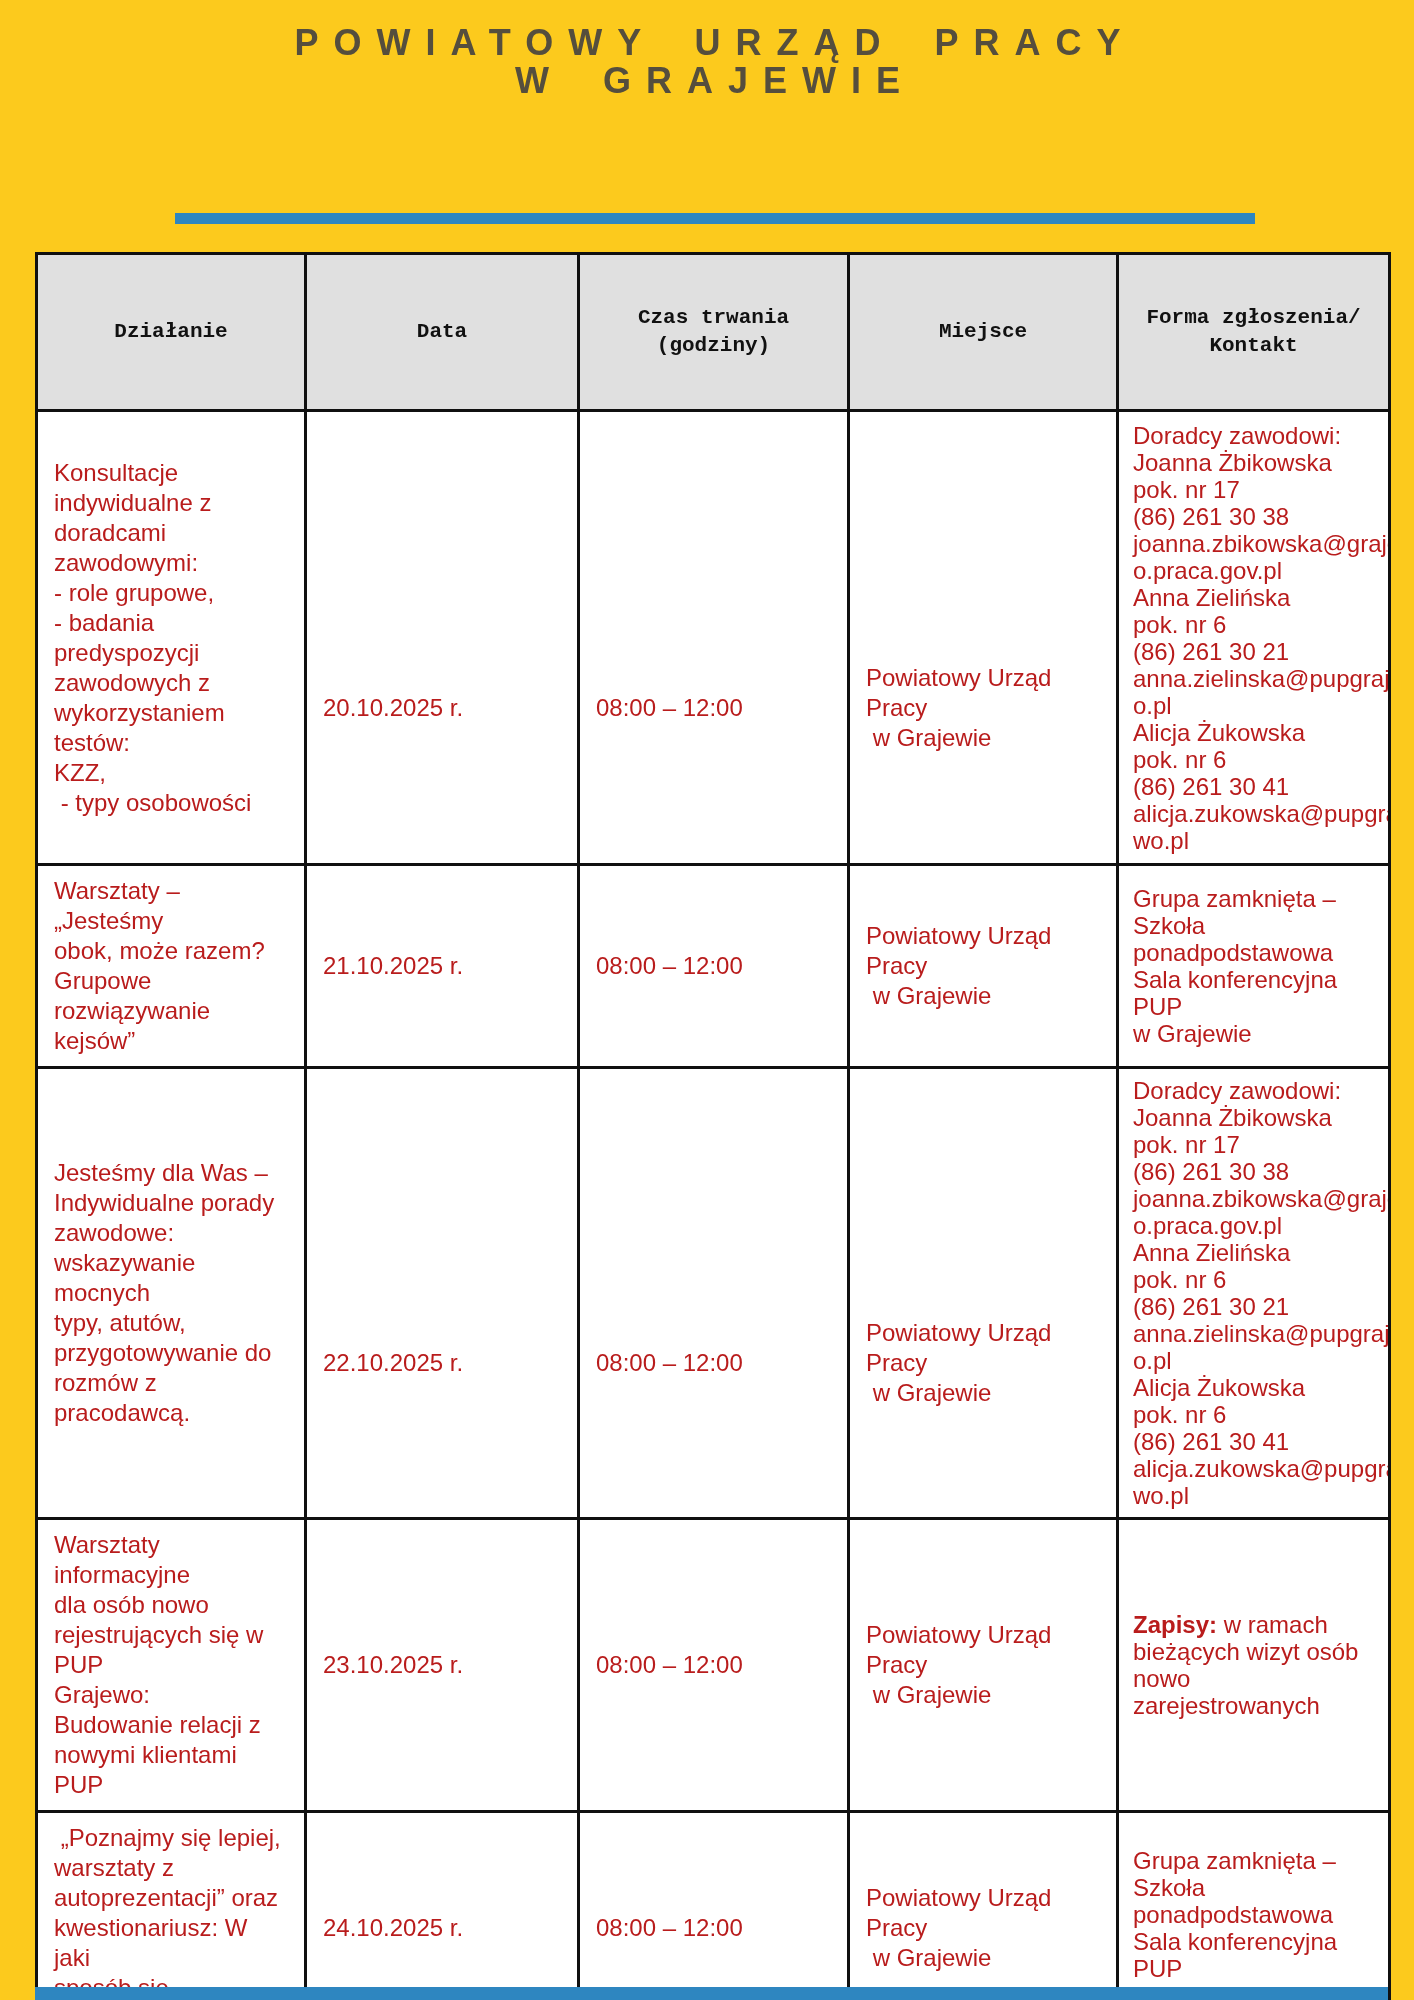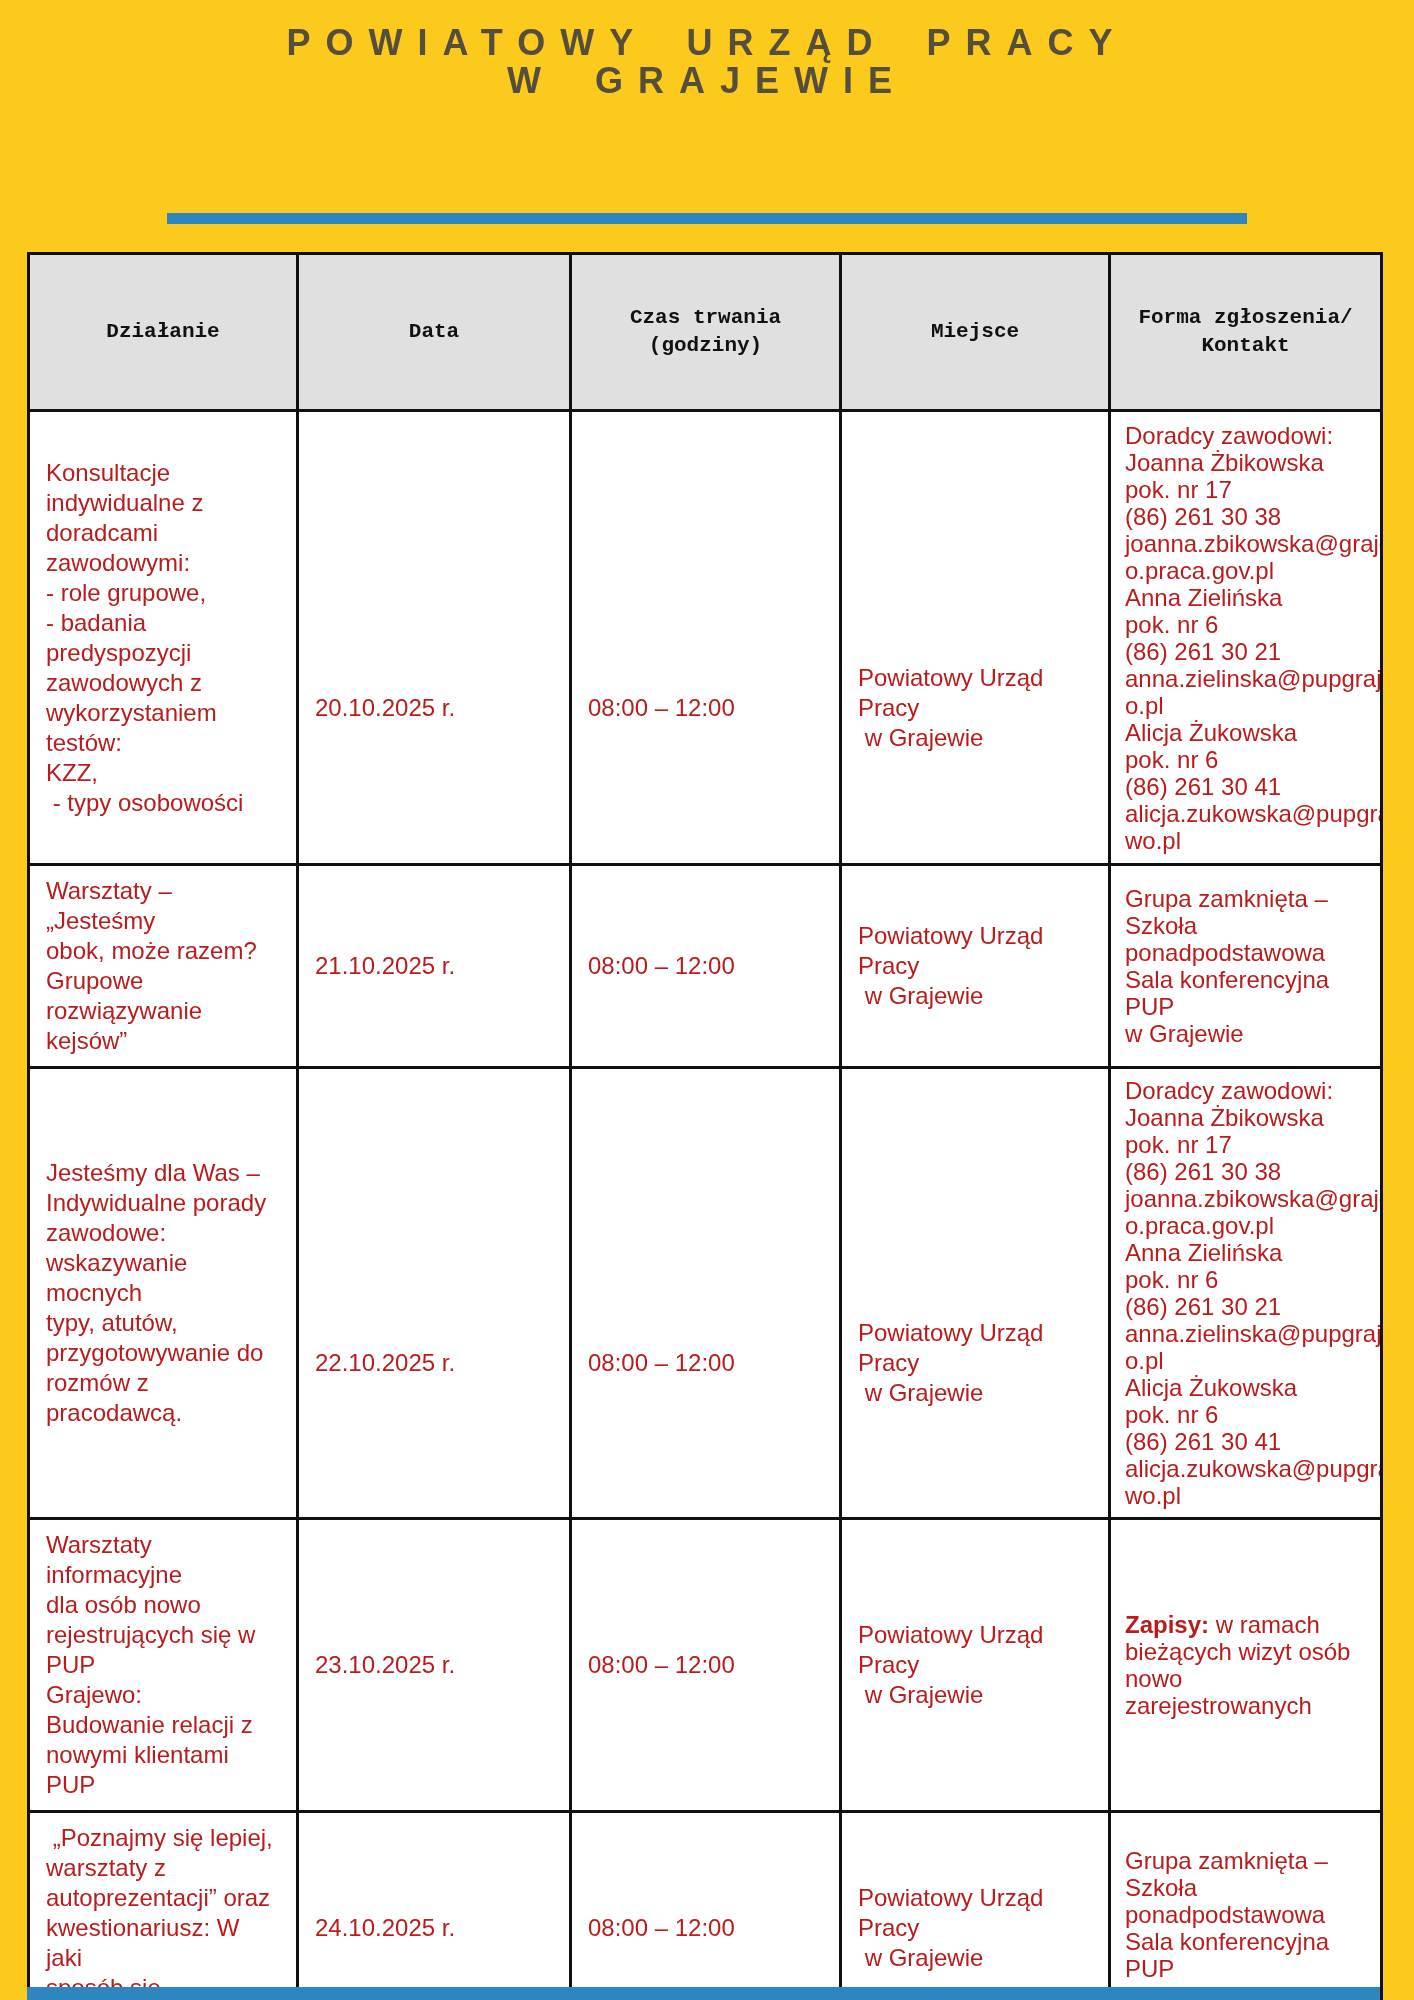--- a/index.html
+++ b/index.html
@@ -2,21 +2,21 @@
 <html><head>
 <meta charset="utf-8">
 <style>
   html,body{margin:0;padding:0;}
   body{
     width:1414px;height:2000px;
     position:relative;overflow:hidden;
     background:#FCCA1D;
     font-family:"Liberation Sans", sans-serif;
   }
-  .page{position:absolute;inset:0;}
+  .page{position:absolute;inset:0;margin-left:8px;}
   
   .doc-header{
     position:absolute;top:24px;left:0;width:1414px;
     text-align:center;color:#554E3D;font-weight:bold;
   }
   .h-line{white-space:nowrap;}
   .h1{font-size:36px;line-height:38px;letter-spacing:15px;word-spacing:14px;}
   .h2{font-size:33px;line-height:38px;letter-spacing:12px;word-spacing:12px;}
   
   .bar{position:absolute;background:#2E86C0;}

